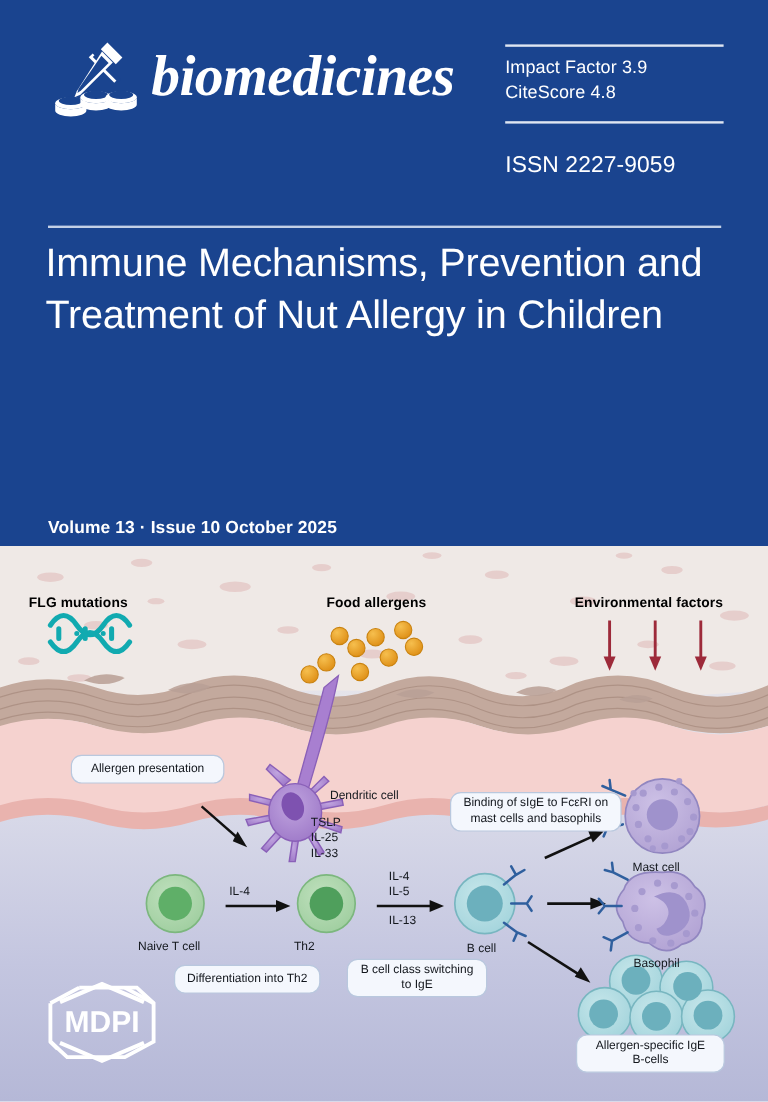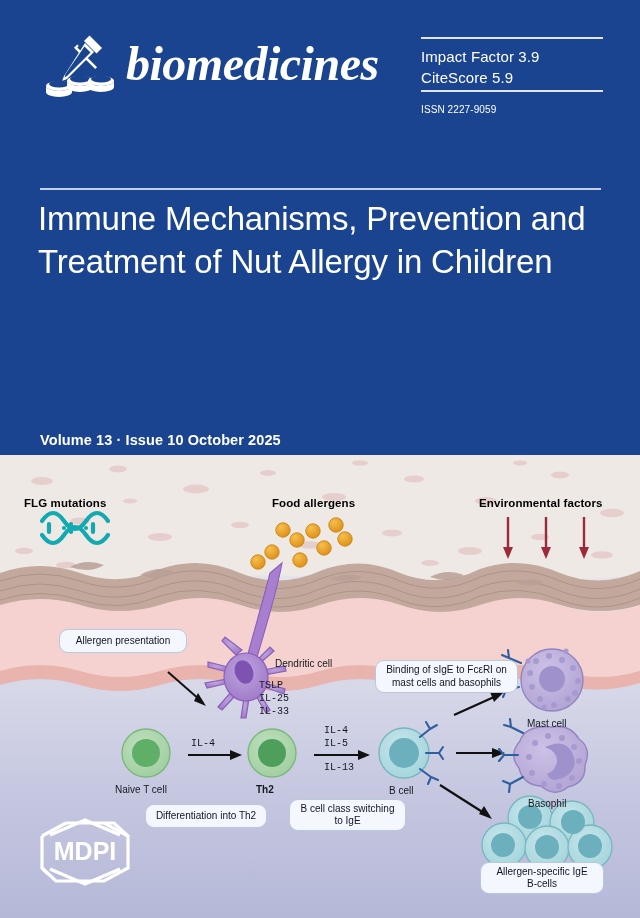--- a/index.html
+++ b/index.html
@@ -20,23 +20,23 @@
   .logo-mark { width:78px; height:70px; }
   .journal-name {
     font-family:"Liberation Serif", serif;
     font-style:italic; font-weight:700;
     font-size:48px; color:#ffffff; letter-spacing:-0.5px;
     margin-left:8px; line-height:1;
     padding-bottom:6px;
   }
   .metrics { position:absolute; right:37px; top:37px; width:182px; color:#fff; }
   .metrics .rule { height:2px; background:#dfe6f2; width:100%; }
-  .metrics .m-list { padding:7px 0 1px 0; }
+  .metrics .m-list { padding:7px 0 12px 0; }
   .metrics .m-list div { font-size:15px; line-height:1.42; font-weight:400; letter-spacing:0.1px; }
-  .metrics .issn { padding-top:0; font-size:10px; font-weight:400; letter-spacing:0.1px;margin-top:12px; }
+  .metrics .issn { padding-top:24px; font-size:19px; font-weight:400; letter-spacing:0.1px; }
 
   .title-rule { position:absolute; left:40px; top:188px; width:561px; height:1.5px; background:#c3d0e6; }
   .cover-title {
     position:absolute; left:38px; top:198px; width:575px;
     font-size:33px; line-height:1.30; color:#fff; font-weight:400;
     letter-spacing:-0.2px;
   }
   .volume-line {
     position:absolute; left:40px; top:432px;
     font-size:14.5px; font-weight:700; color:#fff; letter-spacing:0.1px;
@@ -65,21 +65,21 @@
     white-space:pre-line;
   }
   .plain-label {
     position:absolute; color:#14181e; font-size:10px; line-height:1.25;
     white-space:pre-line;
   }
   .bold-label {
     position:absolute; color:#000; font-size:11.5px; font-weight:700; letter-spacing:0.1px;
   }
   .cyto {
-    position:absolute; color:#14181e; font-size:10px; line-height:1.28; white-space:pre-line;font-family:Liberation Mono, monospace;
+    position:absolute; color:#14181e; font-size:10px; line-height:1.28; white-space:pre-line;
   }
 
   
   .mdpi { position:absolute; left:36px; top:818px; width:98px; height:68px; }
 </style>
 </head>
 <body>
 
 <div class="cover">
 
@@ -109,21 +109,21 @@
           </g>
         </svg>
       </span>
       <span class="journal-name">biomedicines</span>
     </div>
 
     <div class="metrics">
       <div class="rule"></div>
       <div class="m-list">
         <div>Impact Factor 3.9</div>
-        <div>CiteScore 5.9</div>
+        <div>CiteScore 4.8</div>
       </div>
       <div class="rule"></div>
       <div class="issn">ISSN 2227-9059</div>
     </div>
 
     <div class="title-rule"></div>
     <div class="cover-title">Immune Mechanisms, Prevention and Treatment of Nut Allergy in Children</div>
     <div class="volume-line">Volume 13 · Issue 10 October 2025</div>
   </div>
 
@@ -404,21 +404,21 @@
 B-cells</div>
     <div class="lbl-box" style="left:289px; top:344px; width:117px; height:32px;">B cell class switching
 to IgE</div>
 
     <div class="cyto" style="left:191px; top:283px;">IL-4</div>
     <div class="cyto" style="left:324px; top:270px;">IL-4
 IL-5</div>
     <div class="cyto" style="left:324px; top:307px;">IL-13</div>
 
     <div class="plain-label" style="left:115px; top:329px;">Naive T cell</div>
-    <div class="plain-label" style="left:256px; top:329px;font-weight:bold;">Th2</div>
+    <div class="plain-label" style="left:245px; top:329px;">Th2</div>
     <div class="plain-label" style="left:389px; top:330px;">B cell</div>
     <div class="plain-label" style="left:527px; top:263px;">Mast cell</div>
     <div class="plain-label" style="left:528px; top:343px;">Basophil</div>
   </div>
 
   <div class="mdpi">
     <svg viewBox="0 0 98 68" width="98" height="68">
       <g fill="none" stroke="#ffffff" stroke-width="3.2">
         <path d="M6,18 L6,50 L12,56"></path>
         <path d="M6,18 L30,5"></path>

